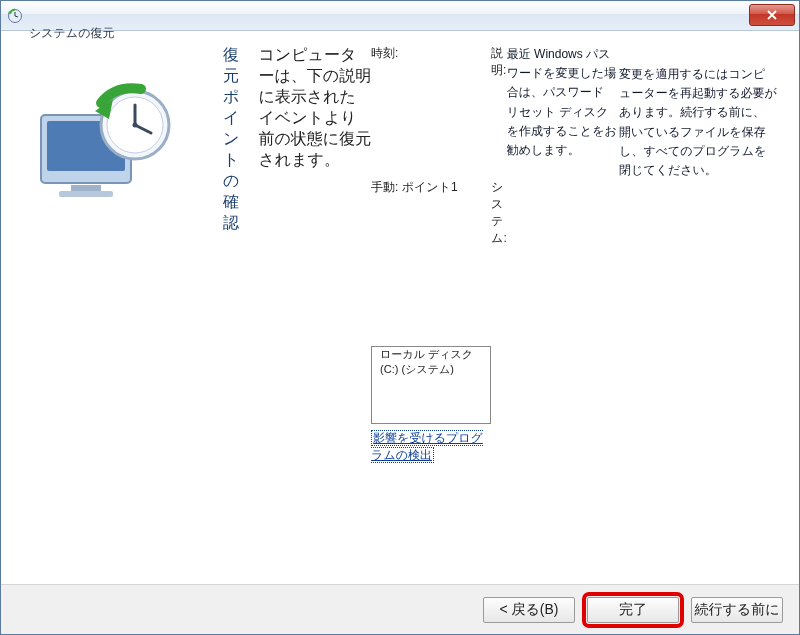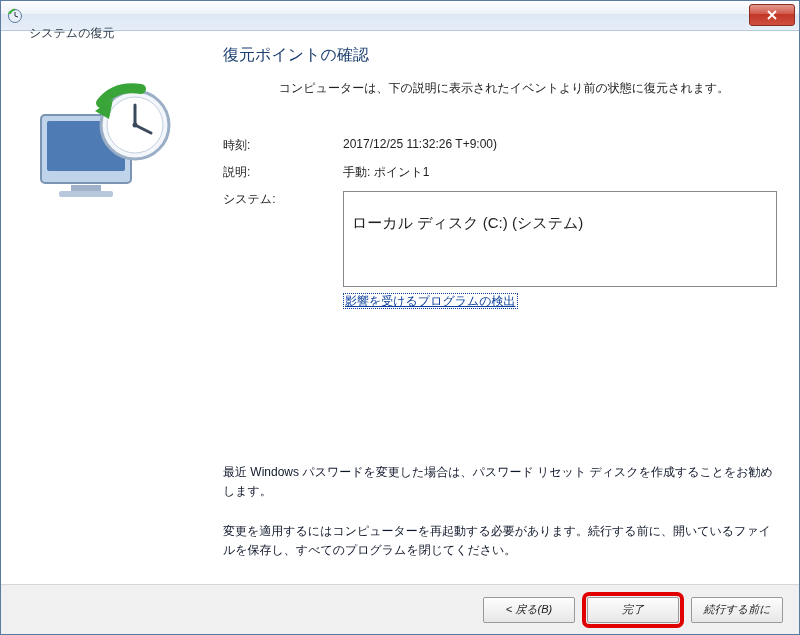--- a/index.html
+++ b/index.html
@@ -51,50 +51,49 @@
   padding: 14px 22px 10px 22px;
 }
 .left-pane {
   width: 200px;
   flex-shrink: 0;
   padding-top: 30px;
 }
 .right-pane {
   flex: 1;
   display: flex;
-  flex-direction: column;
+  flex-direction: row;
 }
 .heading {
   font-size: 16px;
   color: #1a3e6e;
   margin-bottom: 14px;
 }
 .subdesc {
-  font-size: 12px;
+  font-size: 16px;
   color: #222;
   margin-bottom: 40px;
   padding-left: 8px;
-  text-align: center;
 }
 .info-grid {
   display: grid;
   grid-template-columns: 120px 1fr;
   row-gap: 10px;
   font-size: 12px;
   color: #222;
   margin-bottom: 20px;
 }
 .info-grid .lbl { }
 .info-grid .val { }
 .drive-box {
   border: 1px solid #888;
   width: 100%;
-  height: 96px;
-  padding: 22px 8px;
-  font-size: 15px;
+  height: 78px;
+  padding: 0 8px;
+  font-size: 11px;
   background: #fff;
 }
 .link-area {
   margin-top: 6px;
   font-size: 12px;
 }
 .link-area a {
   color: #0a3e9a;
   border: 1px dotted #0a3e9a;
   padding: 0 1px;
@@ -111,26 +110,25 @@
   justify-content: flex-end;
   padding-right: 16px;
   gap: 12px;
 }
 .btn {
   min-width: 92px;
   height: 26px;
   background: linear-gradient(to bottom, #fdfdfd, #e7e7e7);
   border: 1px solid #9a9a9a;
   border-radius: 2px;
-  font-size: 11px;
+  font-size: 14px;
   font-family: inherit;
   color: #222;
   cursor: pointer;
   padding: 0 1px;
-  font-style: italic;
 }
 .btn.highlighted {
   outline: 4px solid #e00000;
   outline-offset: 1px;
 }
 .restore-illustration { width: 160px; height: 140px; }
 </style>
 </head>
 <body>
 
@@ -175,21 +173,20 @@
           <polygon points="72,36 90,24 86,44" fill="#39a539"></polygon>
         </svg>
       </div>
 
       <div class="right-pane">
         <div class="heading">復元ポイントの確認</div>
         <div class="subdesc">コンピューターは、下の説明に表示されたイベントより前の状態に復元されます。</div>
 
         <div class="info-grid">
           <div class="lbl">時刻:</div>
-          <div class="val">2017/12/25 11:32:26  T+9:00)</div>
 
           <div class="lbl">説明:</div>
           <div class="val">手動: ポイント1</div>
 
           <div class="lbl">システム:</div>
           <div>
             <div class="drive-box">
               <span>ローカル ディスク (C:) (システム)</span>
             </div>
             <div class="link-area">

